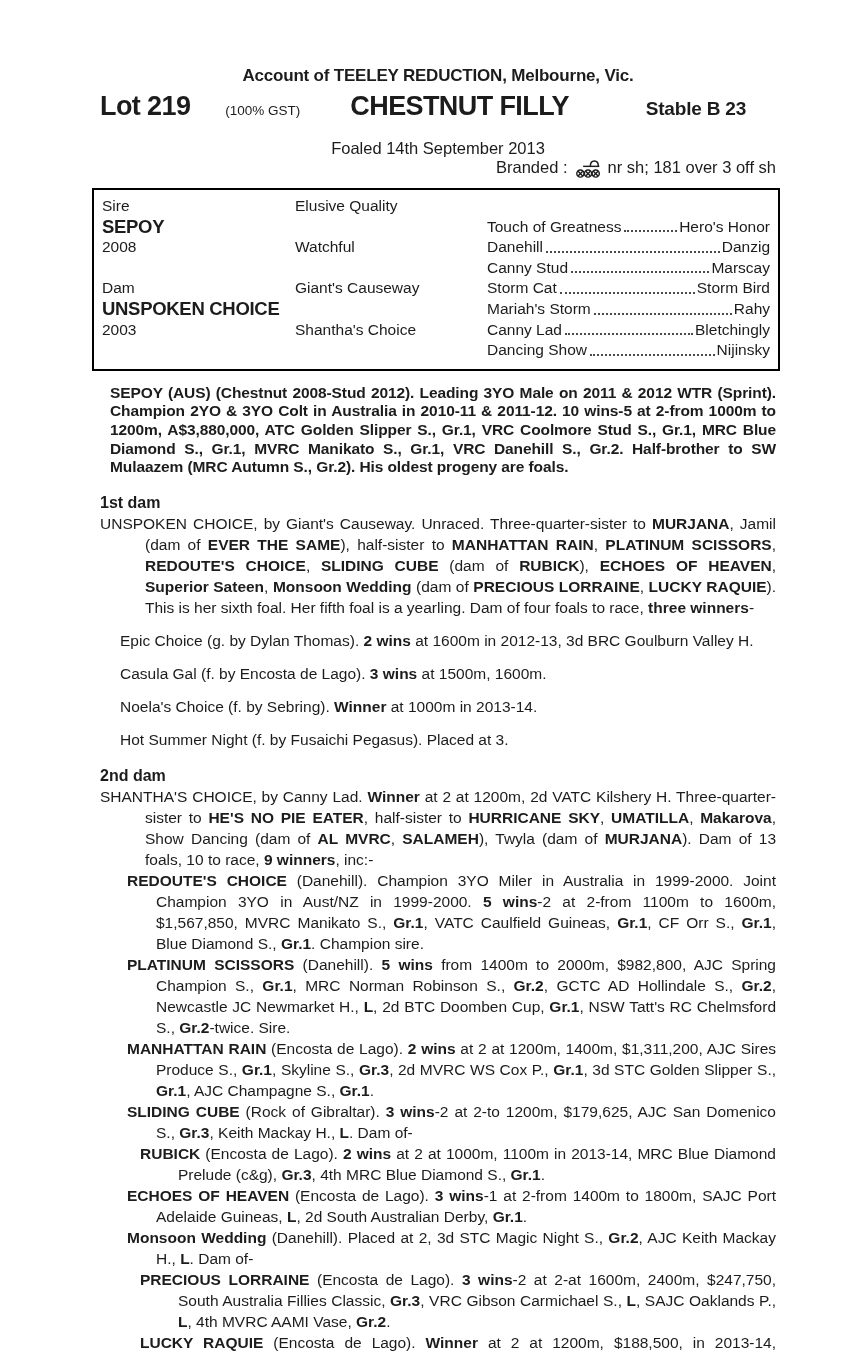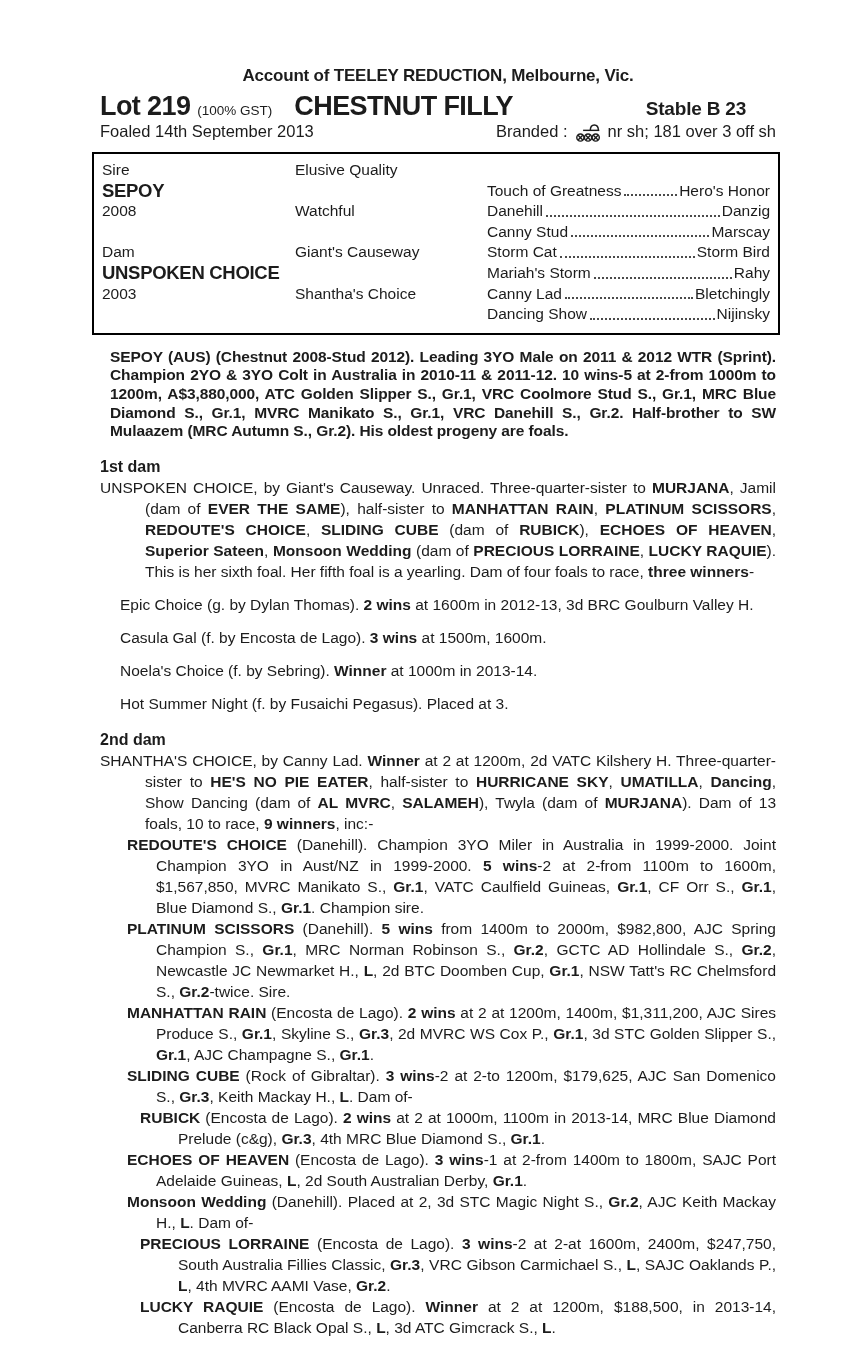--- a/index.html
+++ b/index.html
@@ -2,26 +2,26 @@
 <html><head>
 <meta charset="utf-8">
 <style>
   html,body{margin:0;padding:0;background:#fff;}
   .page{width:860px;height:1356px;background:#ffffff;position:relative;
         font-family:"Liberation Sans",sans-serif;color:#1c1c1c;overflow:hidden;}
   .content{position:absolute;left:100px;top:0;width:676px;}
 
   
   .account{margin-top:66px;text-align:center;font-weight:bold;font-size:17px;letter-spacing:-0.2px;}
-  .lotline{display:flex;align-items:baseline;margin-top:5px;}
+  .lotline{display:flex;align-items:baseline;margin-top:5px;gap:28px;}
   .lot{font-size:27px;font-weight:bold;letter-spacing:-0.6px;}
   .gst{font-size:13.5px;margin:0 8px 0 7px;}
   .horse-title{font-size:27px;font-weight:bold;letter-spacing:-0.6px;margin-left:14px;}
   .stable{margin-left:auto;font-size:19px;font-weight:bold;padding-right:30px;letter-spacing:-0.2px;}
-  .foaledline{display:flex;margin-top:0;font-size:16.5px;align-items:center;}
+  .foaledline{display:flex;margin-top:17px;font-size:16.5px;align-items:center;flex-direction:column;}
   .branded{margin-left:auto;display:flex;align-items:center;gap:5px;}
   .brand-svg{display:inline-block;margin:0 1px -3px 2px;}
 
   
   .pedbox{margin:11px -4px 0 -8px;border:2px solid #000;padding:6px 8px 8px 8px;}
   .ped-row{display:flex;height:20.6px;line-height:20.6px;font-size:15.5px;}
   .pc1{width:193px;flex-shrink:0;white-space:nowrap;}
   .pc1.b{font-weight:bold;font-size:18.5px;letter-spacing:-0.3px;}
   .pc2{width:192px;flex-shrink:0;}
   .pc3{flex:1;display:flex;}
@@ -152,21 +152,21 @@
     <div>
         <p class="ped dam">UNSPOKEN CHOICE, by Giant's Causeway. Unraced. Three-quarter-sister to <b>MURJANA</b>, Jamil (dam of <b>EVER THE SAME</b>), half-sister to <b>MANHATTAN RAIN</b>, <b>PLATINUM SCISSORS</b>, <b>REDOUTE'S CHOICE</b>, <b>SLIDING CUBE</b> (dam of <b>RUBICK</b>), <b>ECHOES OF HEAVEN</b>, <b>Superior Sateen</b>, <b>Monsoon Wedding</b> (dam of <b>PRECIOUS LORRAINE</b>, <b>LUCKY RAQUIE</b>). This is her sixth foal. Her fifth foal is a yearling. Dam of four foals to race, <b>three winners</b>-</p>
         <p class="ped foal">Epic Choice (g. by Dylan Thomas). <b>2 wins</b> at 1600m in 2012-13, 3d BRC Goulburn Valley H.</p>
         <p class="ped foal">Casula Gal (f. by Encosta de Lago). <b>3 wins</b> at 1500m, 1600m.</p>
         <p class="ped foal">Noela's Choice (f. by Sebring). <b>Winner</b> at 1000m in 2013-14.</p>
         <p class="ped foal">Hot Summer Night (f. by Fusaichi Pegasus). Placed at 3.</p>
       </div>
 
     <div class="dam-h">2nd dam</div>
     <div>
-        <p class="ped dam">SHANTHA'S CHOICE, by Canny Lad. <b>Winner</b> at 2 at 1200m, 2d VATC Kilshery H. Three-quarter-sister to <b>HE'S NO PIE EATER</b>, half-sister to <b>HURRICANE SKY</b>, <b>UMATILLA</b>, <b>Dancing</b>, Show Dancing (dam of <b>AL MVRC</b>, <b>SALAMEH</b>), Twyla (dam of <b>MURJANA</b>). Dam of 13 foals, 10 to race, <b>9 winners</b>, inc:-</p>
+        <p class="ped dam">SHANTHA'S CHOICE, by Canny Lad. <b>Winner</b> at 2 at 1200m, 2d VATC Kilshery H. Three-quarter-sister to <b>HE'S NO PIE EATER</b>, half-sister to <b>HURRICANE SKY</b>, <b>UMATILLA</b>, <b>Makarova</b>, Show Dancing (dam of <b>AL MVRC</b>, <b>SALAMEH</b>), Twyla (dam of <b>MURJANA</b>). Dam of 13 foals, 10 to race, <b>9 winners</b>, inc:-</p>
         <p class="ped stakes"><b>REDOUTE'S CHOICE</b> (Danehill). Champion 3YO Miler in Australia in 1999-2000. Joint Champion 3YO in Aust/NZ in 1999-2000. <b>5 wins</b>-2 at 2-from 1100m to 1600m, $1,567,850, MVRC Manikato S., <b>Gr.1</b>, VATC Caulfield Guineas, <b>Gr.1</b>, CF Orr S., <b>Gr.1</b>, Blue Diamond S., <b>Gr.1</b>. Champion sire.</p>
         <p class="ped stakes"><b>PLATINUM SCISSORS</b> (Danehill). <b>5 wins</b> from 1400m to 2000m, $982,800, AJC Spring Champion S., <b>Gr.1</b>, MRC Norman Robinson S., <b>Gr.2</b>, GCTC AD Hollindale S., <b>Gr.2</b>, Newcastle JC Newmarket H., <b>L</b>, 2d BTC Doomben Cup, <b>Gr.1</b>, NSW Tatt's RC Chelmsford S., <b>Gr.2</b>-twice. Sire.</p>
         <p class="ped stakes"><b>MANHATTAN RAIN</b> (Encosta de Lago). <b>2 wins</b> at 2 at 1200m, 1400m, $1,311,200, AJC Sires Produce S., <b>Gr.1</b>, Skyline S., <b>Gr.3</b>, 2d MVRC WS Cox P., <b>Gr.1</b>, 3d STC Golden Slipper S., <b>Gr.1</b>, AJC Champagne S., <b>Gr.1</b>.</p>
         <p class="ped stakes"><b>SLIDING CUBE</b> (Rock of Gibraltar). <b>3 wins</b>-2 at 2-to 1200m, $179,625, AJC San Domenico S., <b>Gr.3</b>, Keith Mackay H., <b>L</b>. Dam of-</p>
         <p class="ped stakes2"><b>RUBICK</b> (Encosta de Lago). <b>2 wins</b> at 2 at 1000m, 1100m in 2013-14, MRC Blue Diamond Prelude (c&amp;g), <b>Gr.3</b>, 4th MRC Blue Diamond S., <b>Gr.1</b>.</p>
         <p class="ped stakes"><b>ECHOES OF HEAVEN</b> (Encosta de Lago). <b>3 wins</b>-1 at 2-from 1400m to 1800m, SAJC Port Adelaide Guineas, <b>L</b>, 2d South Australian Derby, <b>Gr.1</b>.</p>
         <p class="ped stakes"><b>Monsoon Wedding</b> (Danehill). Placed at 2, 3d STC Magic Night S., <b>Gr.2</b>, AJC Keith Mackay H., <b>L</b>. Dam of-</p>
         <p class="ped stakes2"><b>PRECIOUS LORRAINE</b> (Encosta de Lago). <b>3 wins</b>-2 at 2-at 1600m, 2400m, $247,750, South Australia Fillies Classic, <b>Gr.3</b>, VRC Gibson Carmichael S., <b>L</b>, SAJC Oaklands P., <b>L</b>, 4th MVRC AAMI Vase, <b>Gr.2</b>.</p>
         <p class="ped stakes2"><b>LUCKY RAQUIE</b> (Encosta de Lago). <b>Winner</b> at 2 at 1200m, $188,500, in 2013-14, Canberra RC Black Opal S., <b>L</b>, 3d ATC Gimcrack S., <b>L</b>.</p>
       </div>

